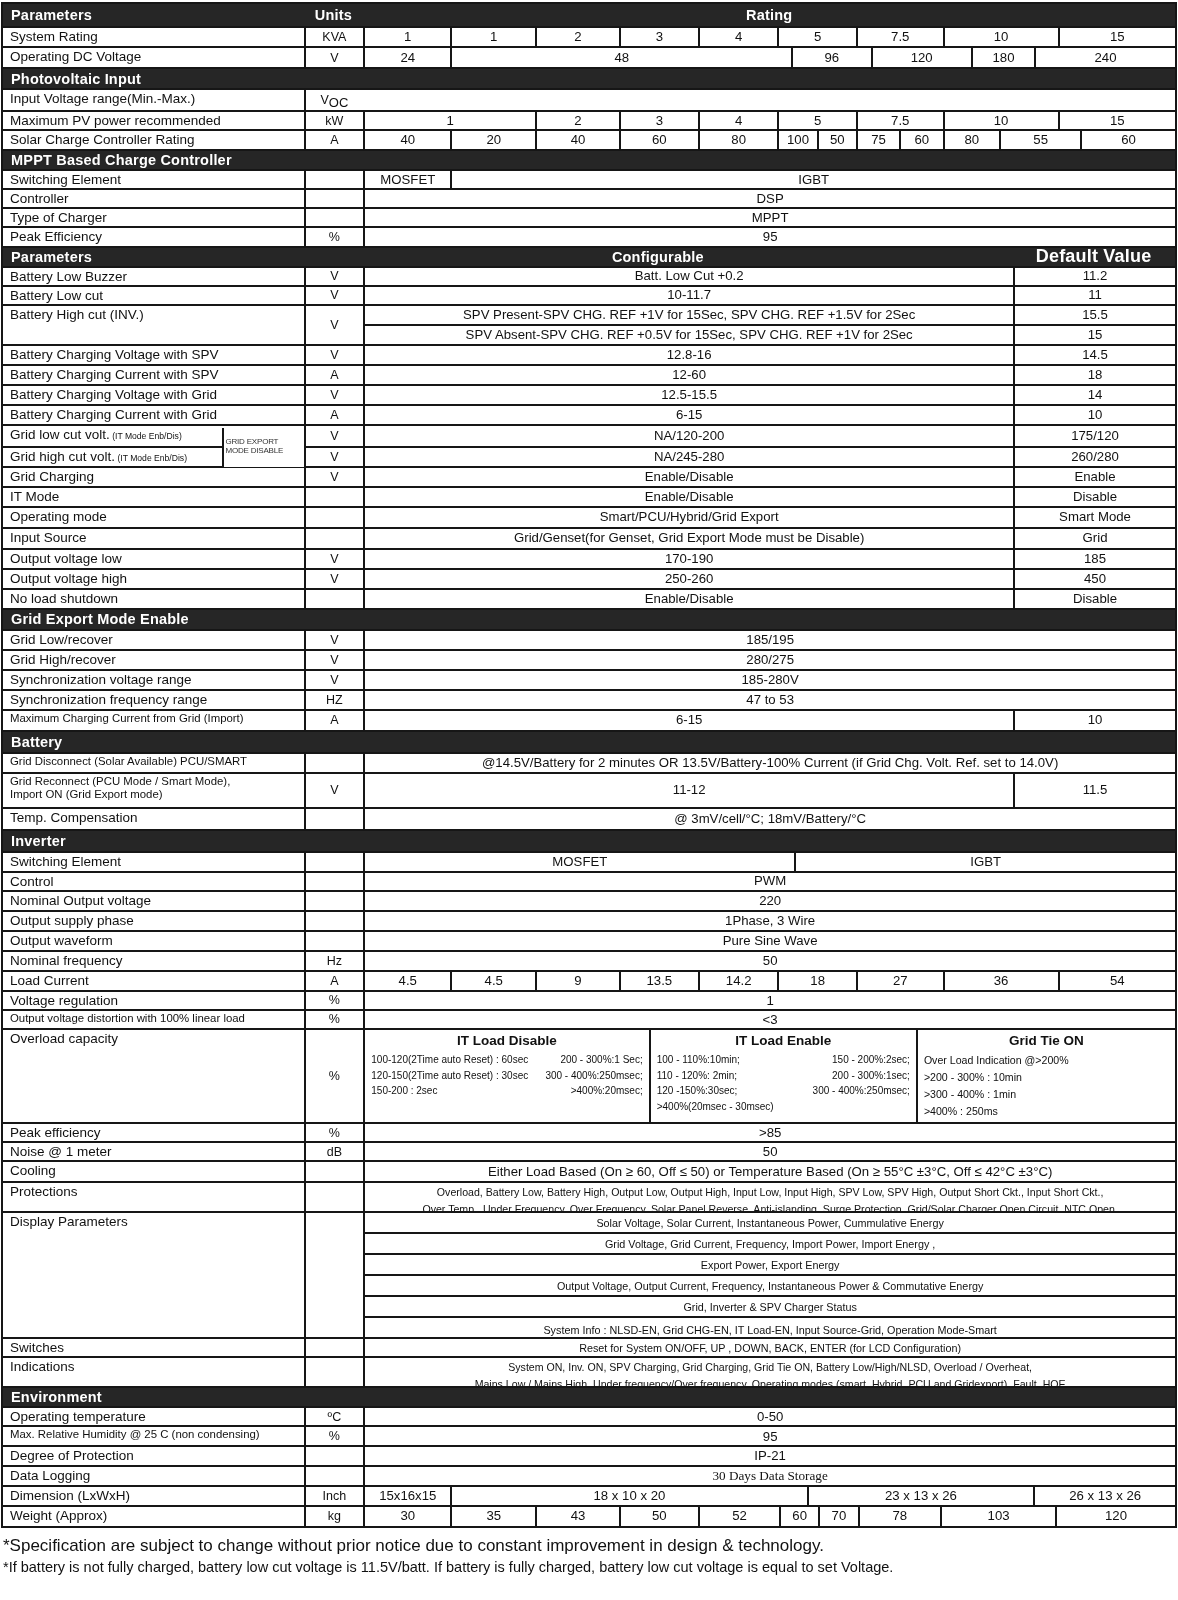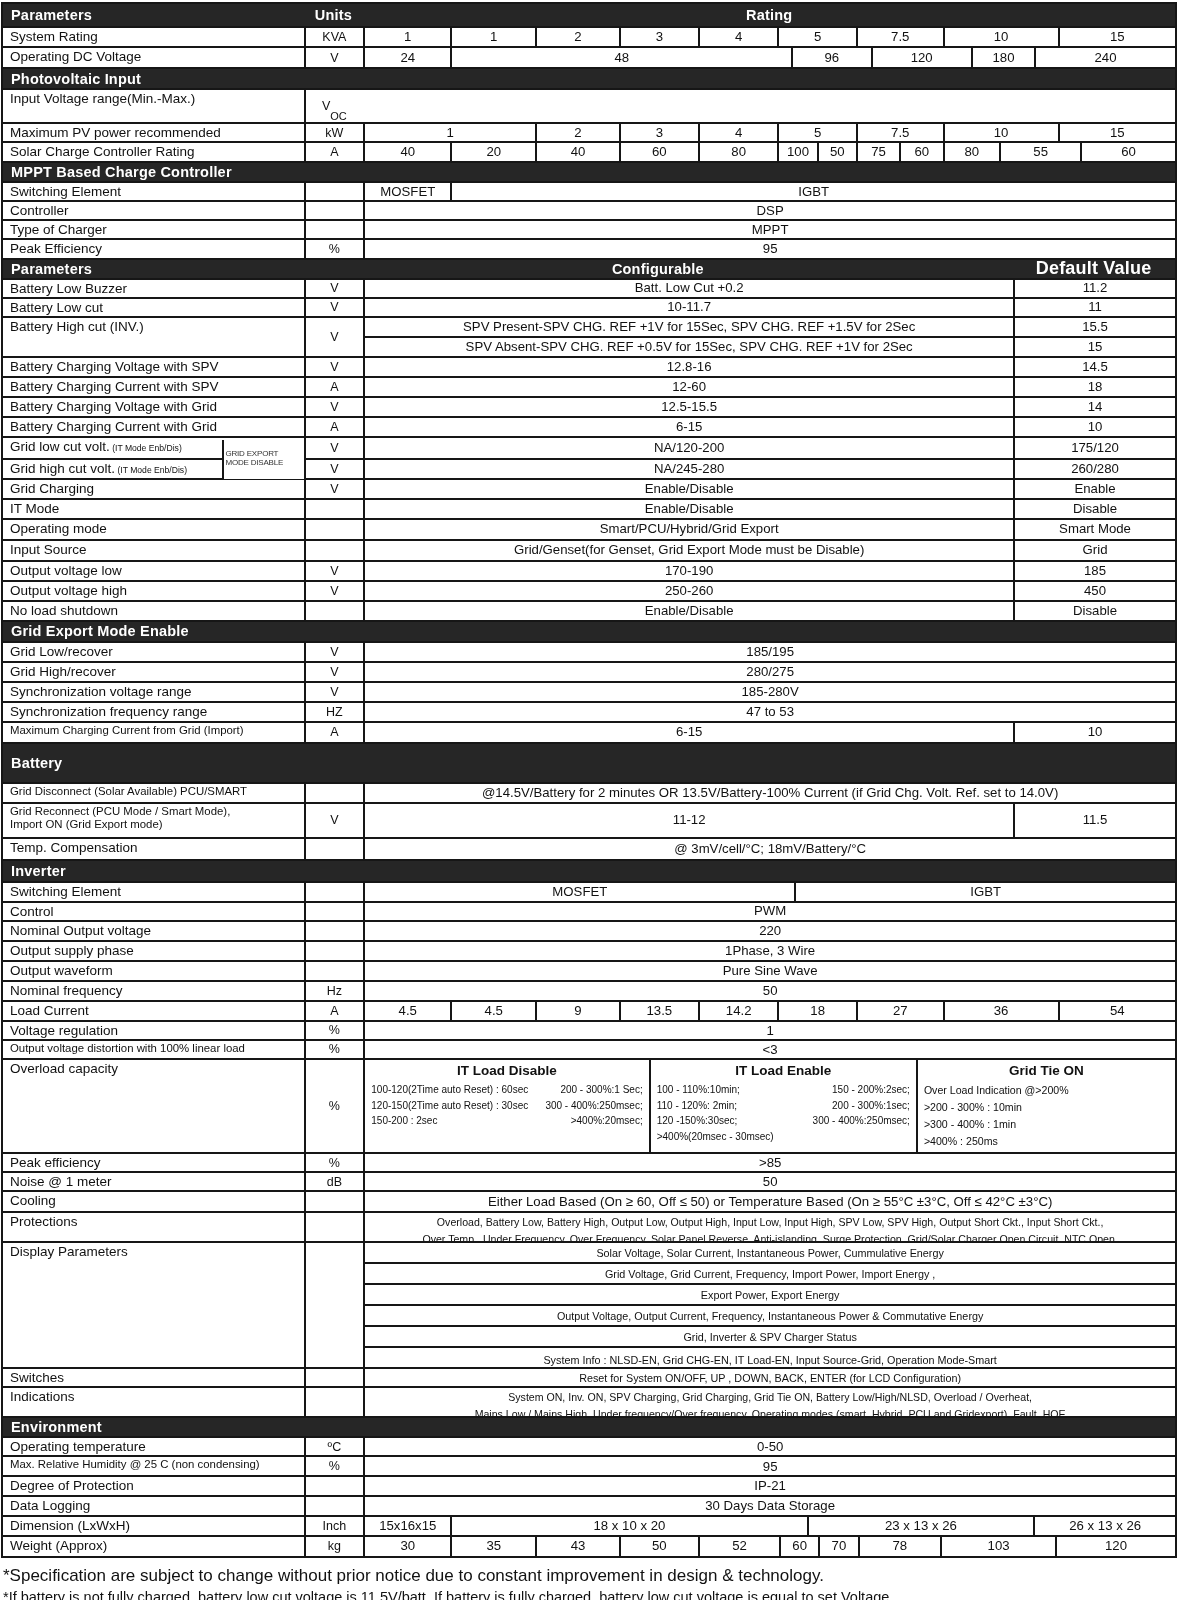--- a/index.html
+++ b/index.html
@@ -19,21 +19,21 @@
   
   .lc{flex:0 0 25.64%;box-sizing:border-box;position:relative;display:flex;flex-direction:column;justify-content:flex-start;
       padding:1px 4px 1px 7px;font-size:13.5px;line-height:1.12;overflow:visible;}
   .lc.sm{font-size:11.4px;}
   .ll{white-space:nowrap;}
   .lsx{font-size:8.6px;letter-spacing:0;}
   .sidebox{position:absolute;right:0;top:2px;width:82px;height:39px;background:#fff;border-left:2px solid #161616;
       z-index:2;display:flex;flex-direction:column;justify-content:center;font-size:8px;line-height:1.1;color:#333;
       padding-left:2px;box-sizing:border-box;letter-spacing:-0.2px;}
   .uc{flex:0 0 5.1%;box-sizing:border-box;border-left:2px solid #161616;display:flex;align-items:center;justify-content:center;font-size:12.5px;}
-  .usub{font-size:11px;margin-top:20px;}
+  .usub{font-size:13px;margin-top:5px;}
   .vw{flex:1 1 0;min-width:0;display:flex;flex-direction:column;border-left:2px solid #161616;}
   .sr{display:flex;flex:1 1 0;min-height:0;}
   .sr + .sr{border-top:2px solid #161616;}
   .cell{display:flex;align-items:center;justify-content:center;text-align:center;font-size:13.2px;box-sizing:border-box;
       min-width:0;overflow:hidden;padding:0 2px;line-height:1.2;}
   .cell + .cell{border-left:2px solid #161616;}
   .cell.csm{font-size:10.8px;line-height:1.3;}
   .cell.blk{display:block;text-align:center;padding:1px 6px 2px;}
   .cell.blk.al{text-align:left;}
   .chead{text-align:center;font-weight:bold;font-size:13.5px;margin:2px 0 3px;}
@@ -603,21 +603,21 @@
           <div class="sr">
             <div class="cell" style="flex: 0 0 80%;">
               <div class="ct">6-15</div>
             </div>
             <div class="cell" style="flex: 1 1 0px;">
               <div class="ct">10</div>
             </div>
           </div>
         </div>
       </div>
-      <div class="trow bar" style="height: 40px;">
+      <div class="trow bar" style="height: 22px;">
         <span>Battery</span>
       </div>
       <div class="trow row" style="min-height: 20px;">
         <div class="lc sm">
           <div class="ll">Grid Disconnect (Solar Available) PCU/SMART</div>
         </div>
         <div class="uc"></div>
         <div class="vw">
           <div class="sr">
             <div class="cell" style="flex: 1 1 0px;">
@@ -1013,21 +1013,21 @@
           </div>
         </div>
       </div>
       <div class="trow row" style="min-height: 20px;">
         <div class="lc">
           <div class="ll">Data Logging</div>
         </div>
         <div class="uc"></div>
         <div class="vw">
           <div class="sr">
-            <div class="cell" style="flex: 1 1 0px;">
+            <div class="cell" style="flex: 1 1 0px; font-family: Liberation Serif, serif;">
               <div class="ct">30 Days Data Storage</div>
             </div>
           </div>
         </div>
       </div>
       <div class="trow row" style="min-height: 20px;">
         <div class="lc">
           <div class="ll">Dimension (LxWxH)</div>
         </div>
         <div class="uc">Inch</div>

